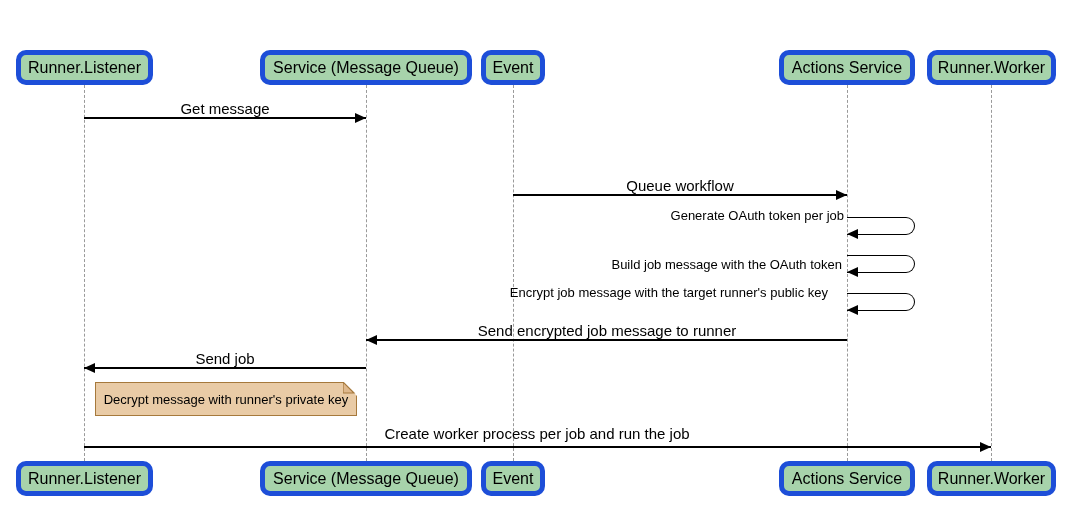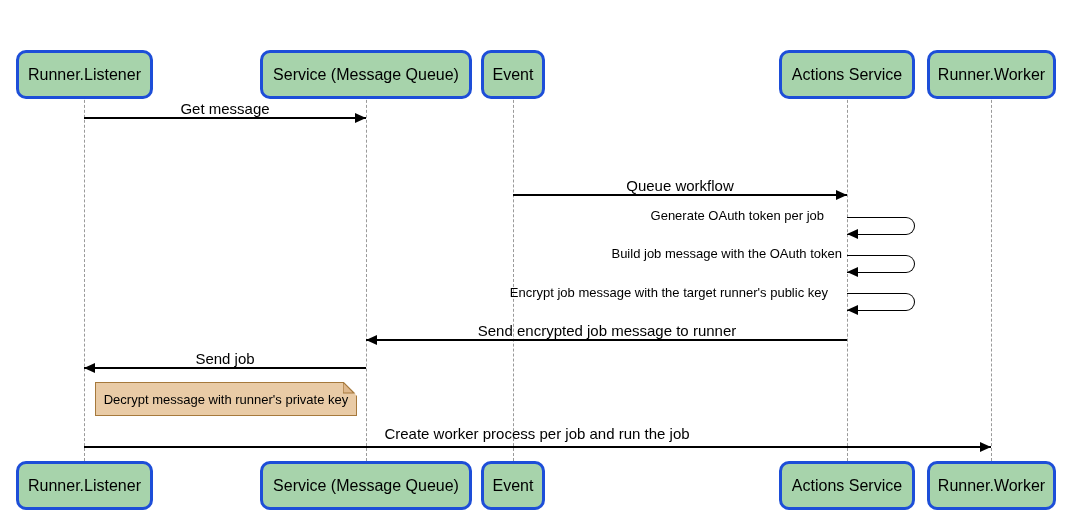--- a/index.html
+++ b/index.html
@@ -15,23 +15,23 @@
   .title {
     position: absolute;
     left: 0; top: 10px;
     width: 100%;
     text-align: center;
     font-size: 16px;
     font-weight: bold;
   }
   .actor {
     position: absolute;
-    height: 49px;
+    height: 35px;
     background: #A7D3AB;
-    border: 3px solid #1d4ed8;
+    border: 5px solid #1d4ed8;
     border-radius: 10px;
     box-sizing: border-box;
     display: flex;
     align-items: center;
     justify-content: center;
     font-size: 16px;
     white-space: nowrap;
   }
   .lifeline {
     position: absolute;
@@ -118,25 +118,25 @@
 
   <div class="msg-label" style="left:225px; top:100px;">Get message</div>
   <div class="msg-line" style="left:84px; top:117px; width:282px;"></div>
   <div class="arrow-right" style="left:355px; top:113px;"></div>
 
 
   <div class="msg-label" style="left:680px; top:177px;">Queue workflow</div>
   <div class="msg-line" style="left:513px; top:194px; width:334px;"></div>
   <div class="arrow-right" style="left:836px; top:190px;"></div>
 
-  <div class="msg-label-right" style="right:248px; top:208px;">Generate OAuth token per job</div>
+  <div class="msg-label-right" style="right:228px; top:208px;">Generate OAuth token per job</div>
   <div class="self-loop" style="left:847px; top:217px;"></div>
   <div class="arrow-left" style="left:847px; top:229px;"></div>
 
-  <div class="msg-label-right" style="right:230px; top:246px;">Build job message with the OAuth token</div>
+  <div class="msg-label-right" style="right:230px; top:257px;">Build job message with the OAuth token</div>
   <div class="self-loop" style="left:847px; top:255px;"></div>
   <div class="arrow-left" style="left:847px; top:267px;"></div>
 
   <div class="msg-label-right" style="right:244px; top:285px;">Encrypt job message with the target runner's public key</div>
   <div class="self-loop" style="left:847px; top:293px;"></div>
   <div class="arrow-left" style="left:847px; top:305px;"></div>
 
   <div class="msg-label" style="left:607px; top:322px;">Send encrypted job message to runner</div>
   <div class="msg-line" style="left:366px; top:339px; width:481px;"></div>
   <div class="arrow-left" style="left:366px; top:335px;"></div>

